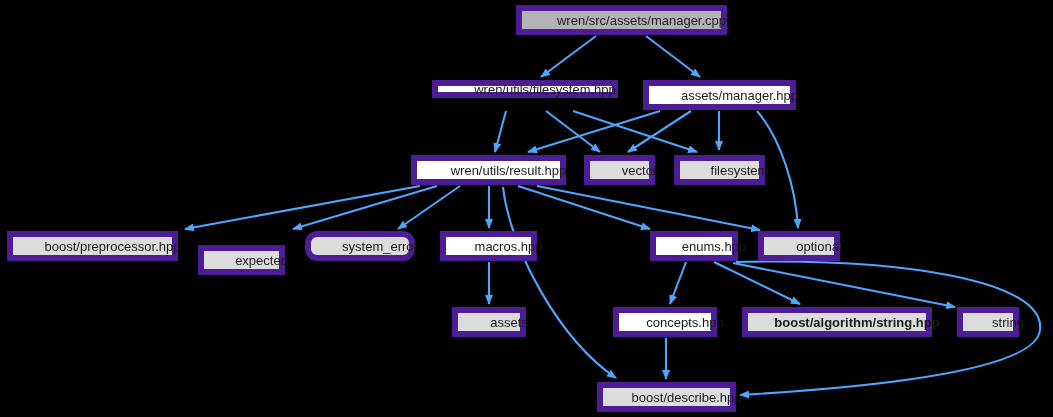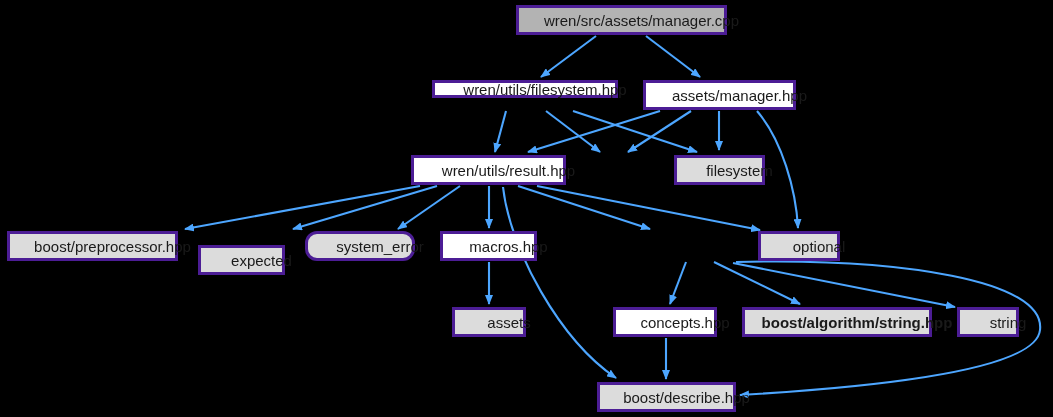--- a/index.html
+++ b/index.html
@@ -1,20 +1,20 @@
 <!DOCTYPE html>
 <html><head>
 <meta charset="utf-8">
 <style>
   html,body{margin:0;padding:0;background:#000;}
   #canvas{position:relative;width:1053px;height:417px;background:#000;
     font-family:"Liberation Sans","DejaVu Sans",sans-serif;overflow:hidden;}
   svg.edges{position:absolute;left:0;top:0;width:1053px;height:417px;}
   .node{position:absolute;box-sizing:border-box;display:flex;align-items:center;
-    justify-content:center;border:3px solid #4c1d95;font-size:15px;color:#1a1a1a;
+    justify-content:center;border:6px solid #4c1d95;font-size:13px;color:#1a1a1a;
     white-space:nowrap;letter-spacing:0px;padding-left:40px;}
   .node.gray{background:#dcdcdc;}
   .node.white{background:#ffffff;}
   .node.root{background:#b3b3b3;}
 </style>
 </head>
 <body>
 
 <div id="canvas">
 
@@ -54,25 +54,27 @@
       <path d="M736,262 C900,258 1046,280 1040,330 C1036,372 860,388 740,395"></path>
 
       <path d="M666,338 L666,379"></path>
     </g>
   </svg>
 
   <div class="node root" style="left:516px;top:5px;width:211px;height:30px;">wren/src/assets/manager.cpp</div>
   <div class="node white" style="left:432px;top:80px;width:186px;height:18px;">wren/utils/filesystem.hpp</div>
   <div class="node white" style="left:643px;top:80px;width:153px;height:30px;">assets/manager.hpp</div>
   <div class="node white" style="left:411px;top:155px;width:155px;height:30px;">wren/utils/result.hpp</div>
+  <div class="node gray" style="left:584px;top:155px;width:71px;height:30px;">vector</div>
   <div class="node gray" style="left:674px;top:155px;width:91px;height:30px;">filesystem</div>
   <div class="node gray" style="left:7px;top:231px;width:171px;height:30px;">boost/preprocessor.hpp</div>
   <div class="node gray" style="left:198px;top:245px;width:87px;height:30px;">expected</div>
   <div class="node gray" style="left:305px;top:231px;width:110px;height:30px;border-radius:12px;">system_error</div>
   <div class="node white" style="left:440px;top:231px;width:97px;height:30px;">macros.hpp</div>
+  <div class="node white" style="left:650px;top:231px;width:88px;height:30px;">enums.hpp</div>
   <div class="node gray" style="left:758px;top:231px;width:82px;height:30px;">optional</div>
   <div class="node gray" style="left:452px;top:307px;width:74px;height:30px;">assets</div>
   <div class="node white" style="left:613px;top:307px;width:104px;height:30px;">concepts.hpp</div>
   <div class="node gray" style="left:742px;top:307px;width:190px;height:30px;font-weight:bold;">boost/algorithm/string.hpp</div>
   <div class="node gray" style="left:957px;top:307px;width:62px;height:30px;">string</div>
   <div class="node gray" style="left:597px;top:382px;width:139px;height:30px;">boost/describe.hpp</div>
 
 </div>
 
 </body></html>

